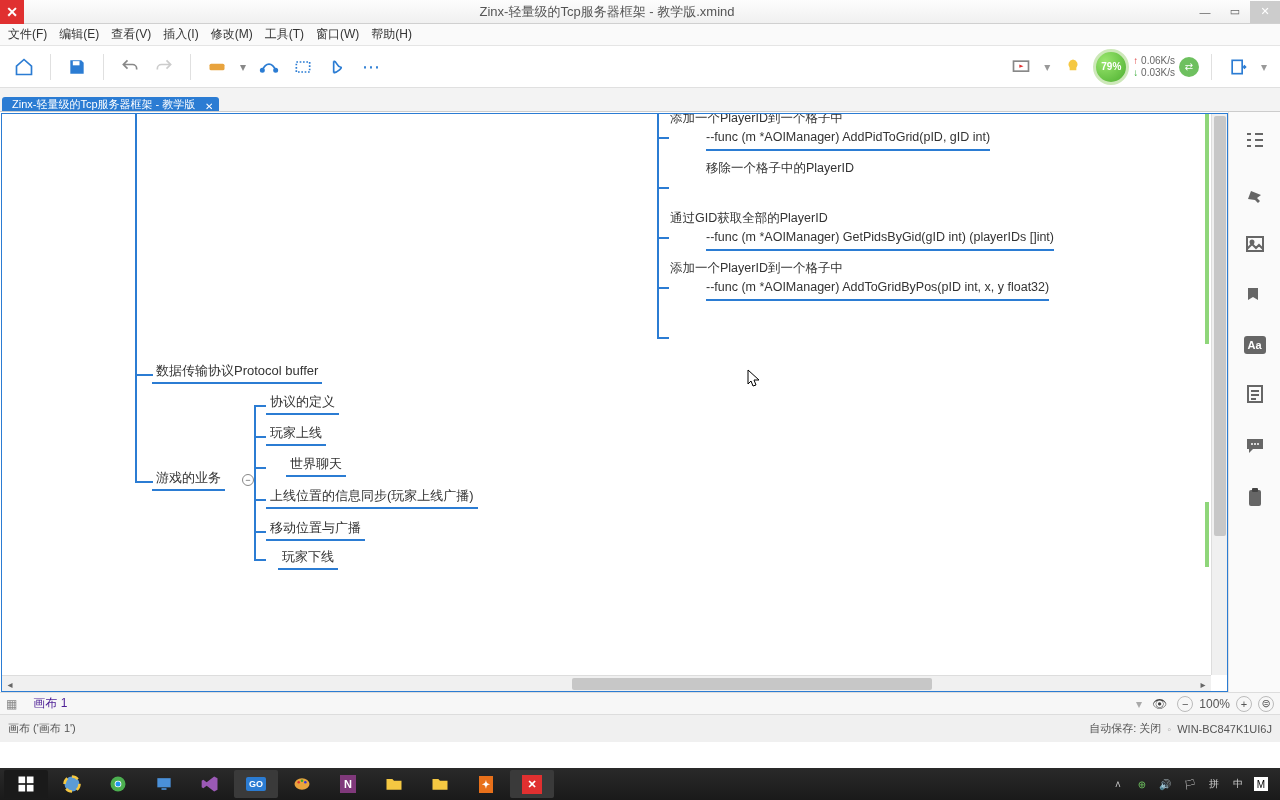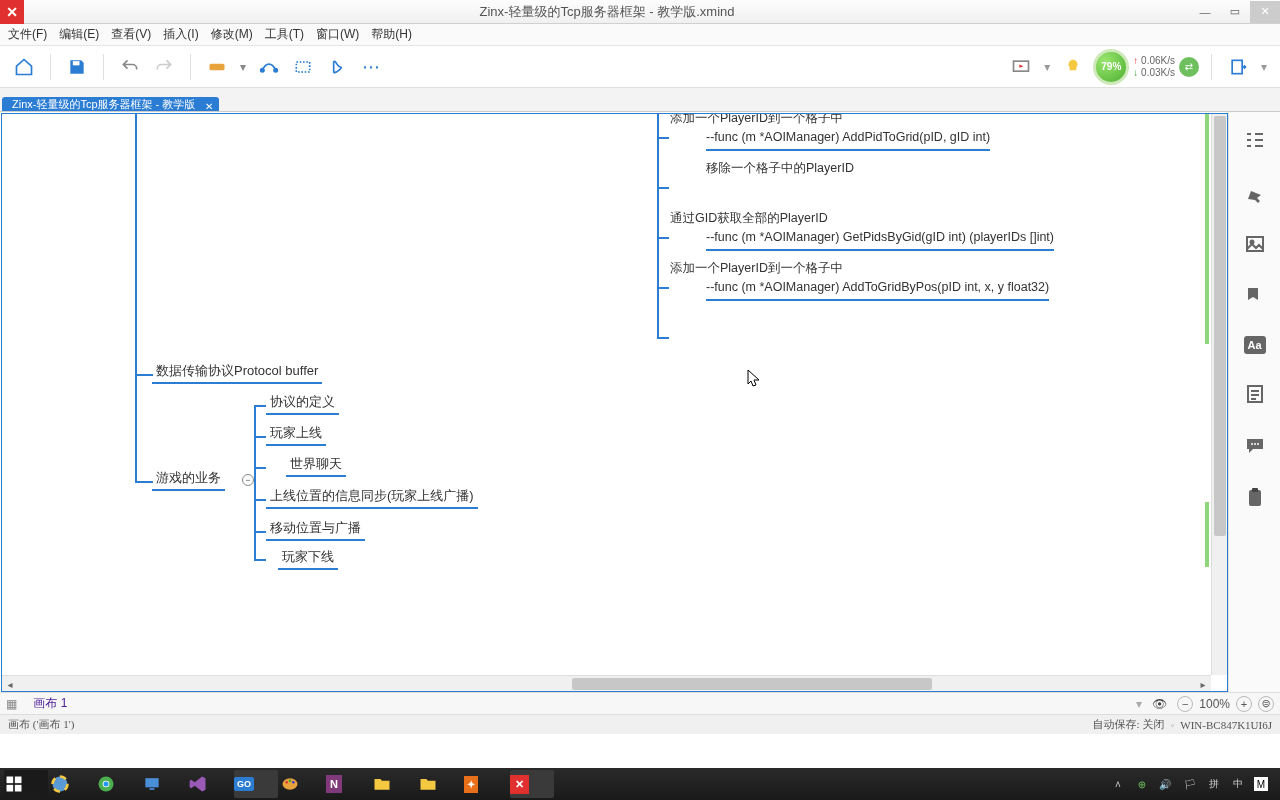--- a/index.html
+++ b/index.html
@@ -51,24 +51,24 @@
 .hscroll .thumb { position: absolute; top: 2px; height: 12px; background: #c7c7c7; border-radius: 2px; }
 .hscroll .arrow { position: absolute; top: 0; width: 16px; height: 16px; display:flex; align-items:center; justify-content:center; color:#666; font-size:10px;}
 .vscroll { position: absolute; top: 0; right: 0; bottom: 16px; width: 16px; background: #f0f0f0; border-left: 1px solid #ddd; }
 .vscroll .thumb { position: absolute; left: 2px; width: 12px; background: #c7c7c7; border-radius: 2px; }
 
 .sheetbar { height: 22px; display: flex; align-items: center; background: #f7f7f7; border-top: 1px solid #ddd; font-size: 12px; padding: 0 6px; gap: 10px; }
 .sheetbar .sheet { padding: 0 6px; color: #4c1d95; }
 .sheetbar .zoom { display: flex; align-items: center; gap: 6px; color: #555; }
 .zbtn { width: 16px; height: 16px; border: 1px solid #bbb; border-radius: 50%; display:flex;align-items:center;justify-content:center; font-size:11px;}
 
-.statusbar { height: 20px; background: #f0f0f0; border-top: 1px solid #ddd; display: flex; align-items: center; padding: 0 8px; font-size: 11px; color: #555; font-family: Liberation Serif, serif; }
+.statusbar { height: 28px; background: #f0f0f0; border-top: 1px solid #ddd; display: flex; align-items: center; padding: 0 8px; font-size: 11px; color: #555; }
 
 .taskbar { position: absolute; bottom: 0; left: 0; right: 0; height: 32px; background: linear-gradient(#2a2a2a,#1a1a1a); display: flex; align-items: center; padding: 0 4px; gap: 2px; }
-.taskbtn { width: 44px; height: 28px; display: flex; align-items: center; justify-content: flex-start; border-radius: 2px; }
+.taskbtn { width: 44px; height: 28px; display: flex; align-items: center; justify-content: center; border-radius: 2px; }
 .taskbtn.start { background: #1a1a1a; color:#fff; }
 .taskbtn svg { width: 20px; height: 20px; }
 .tray { margin-left: auto; display: flex; align-items: center; gap: 8px; color: #ccc; font-size: 10px; padding-right: 8px;}
 .tray .ticon { width:16px; height:16px; display:flex;align-items:center;justify-content:center;}
 
 .cursor { position: absolute; width: 14px; height: 20px; pointer-events: none; }
 </style>
 </head>
 <body>
 

